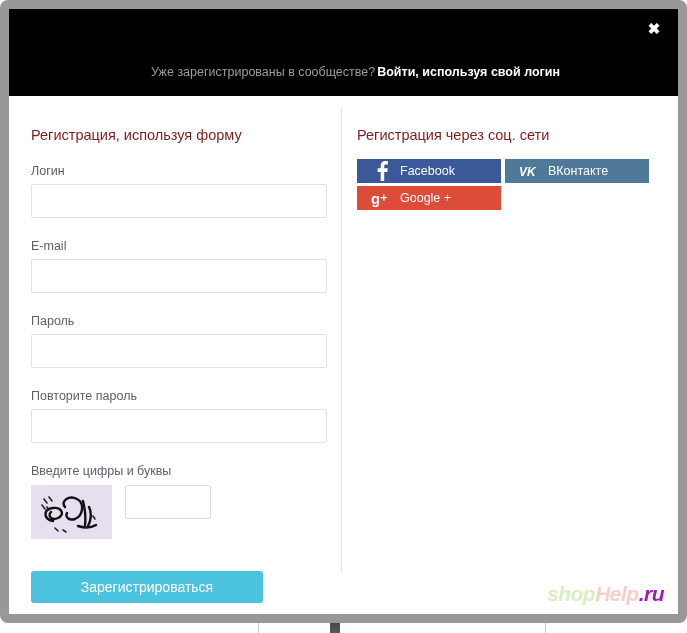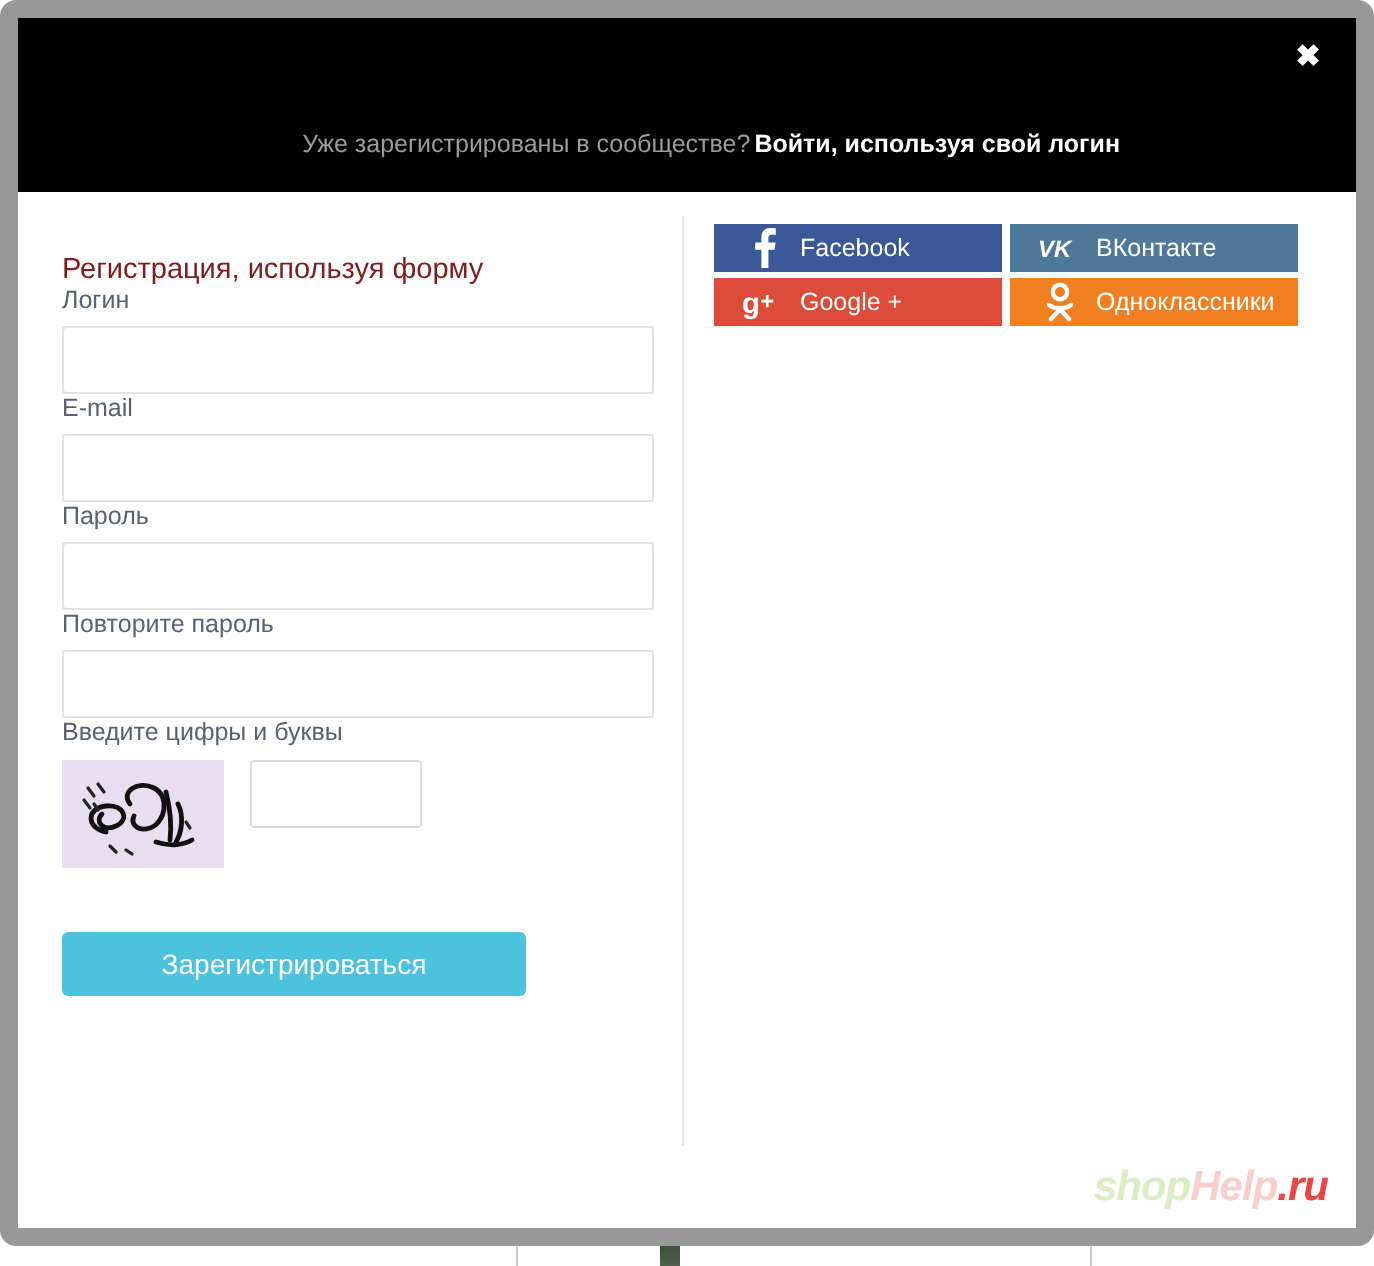--- a/index.html
+++ b/index.html
@@ -152,20 +152,21 @@
   .section-heading {
     font-size: 14.5px;
     color: #7f1d1d;
     margin-top: 31px;
     margin-bottom: 0;
   }
 
   .field-label {
     font-size: 12.5px;
     color: #5b6170;
+    margin-top: 21px;
     margin-bottom: 6px;
   }
   .text-input {
     display: block;
     width: 296px;
     height: 34px;
     box-sizing: border-box;
     border: 1px solid #e2e2e2;
     background: #ffffff;
     border-radius: 2px;
@@ -252,21 +253,21 @@
     right: 14px;
     bottom: 8px;
     font-size: 21px;
     font-weight: bold;
     font-style: italic;
     letter-spacing: -0.5px;
     user-select: none;
   }
   .wm-shop { color: #dbedc2; }
   .wm-help { color: #f8cfca; }
-  .wm-ru   { color: #ef4444; }
+  .wm-ru   { color: #a21caf; }
 </style>
 </head>
 <body>
 
 <div class="page-behind">
   <div class="behind-strip">
     <div class="behind-cell" style="left:258px;width:60px;"></div>
     <div class="behind-cell" style="left:545px;width:60px;"></div>
 
     <div class="behind-thumb2" style="left:330px;width:10px;"></div>
@@ -326,20 +327,21 @@
               </g>
             </svg>
           </div>
           <input class="captcha-input" type="text" value="" placeholder="" style="">
         </div>
 
         <button class="submit-btn">Зарегистрироваться</button>
       </div>
 
       <div class="col-right">
+        <div class="section-heading">Регистрация через соц. сети</div>
 
         <div class="social-grid">
 
           <div class="social-btn" style="background:#3b5998">
             <span class="sicon">
               <svg width="11" height="20" viewBox="0 0 11 20">
                 <path fill="#ffffff" d="M7.2,20V10.9h3.1l0.5-3.6H7.2V5.1c0-1,0.3-1.7,1.8-1.7h1.9V0.1C10.6,0.1,9.5,0,8.2,0C5.5,0,3.7,1.6,3.7,4.7v2.6H0.6v3.6h3.1V20H7.2z"></path>
               </svg>
             </span>
             <span class="slabel">Facebook</span>
@@ -357,30 +359,20 @@
           <div class="social-btn" style="background:#dd4b39">
             <span class="sicon">
               <svg width="24" height="18" viewBox="0 0 24 18">
                 <text x="0" y="15" font-family="Liberation Sans, sans-serif" font-size="16" font-weight="bold" fill="#ffffff">g</text>
                 <text x="10" y="13" font-family="Liberation Sans, sans-serif" font-size="13" font-weight="bold" fill="#ffffff">+</text>
               </svg>
             </span>
             <span class="slabel">Google +</span>
           </div>
 
-          <div class="social-btn" style="background:#f07f20">
-            <span class="sicon">
-              <svg width="16" height="20" viewBox="0 0 16 20">
-                <circle cx="8" cy="5" r="3.6" fill="none" stroke="#ffffff" stroke-width="2.2"></circle>
-                <path d="M2.5,11.5 C5,13.6 11,13.6 13.5,11.5" fill="none" stroke="#ffffff" stroke-width="2.2" stroke-linecap="round"></path>
-                <path d="M3.4,18.6 L8,13.6 L12.6,18.6" fill="none" stroke="#ffffff" stroke-width="2.2" stroke-linecap="round"></path>
-              </svg>
-            </span>
-            <span class="slabel">Одноклассники</span>
-          </div>
 
         </div>
       </div>
 
       <div class="watermark">
         <span class="wm-shop">shop</span><span class="wm-help">Help</span><span class="wm-ru">.ru</span>
       </div>
 
     </div>
   </div>

